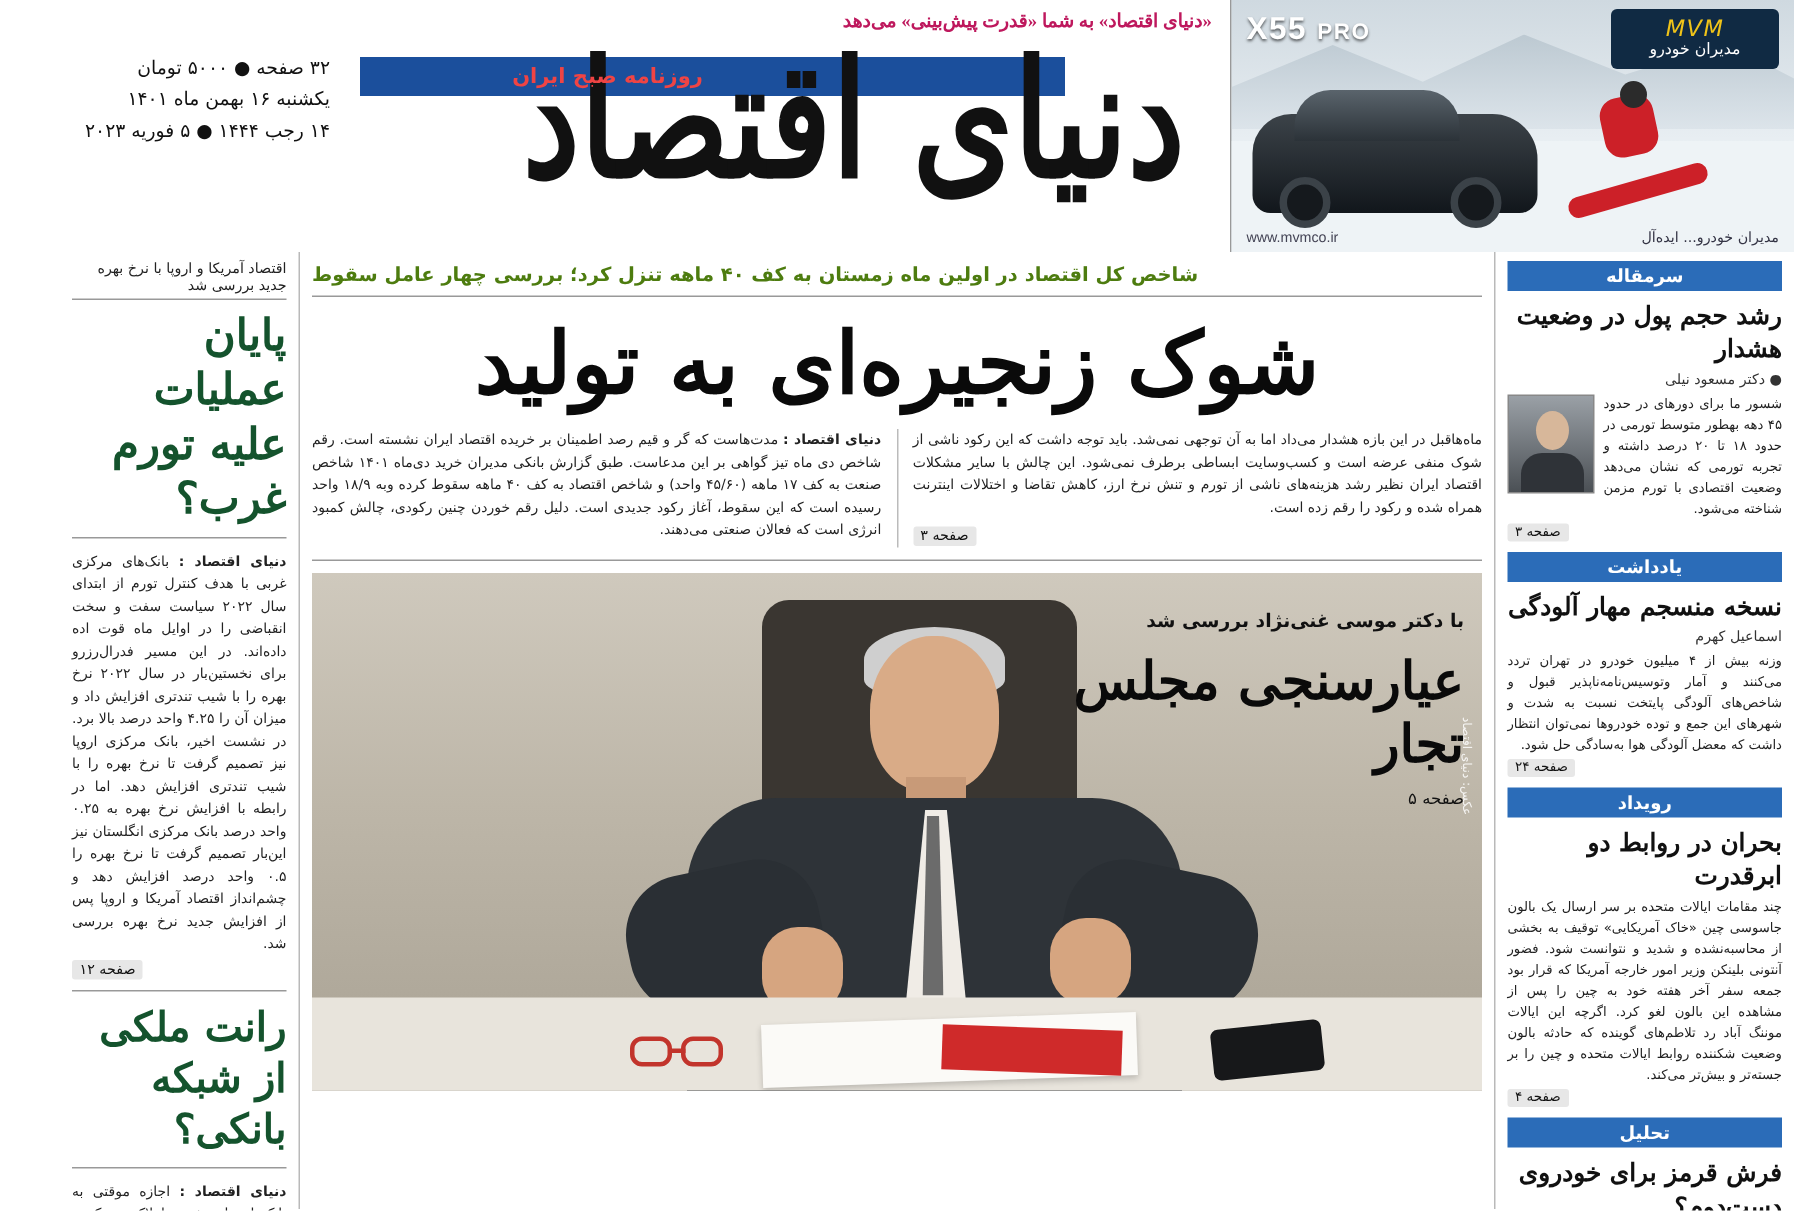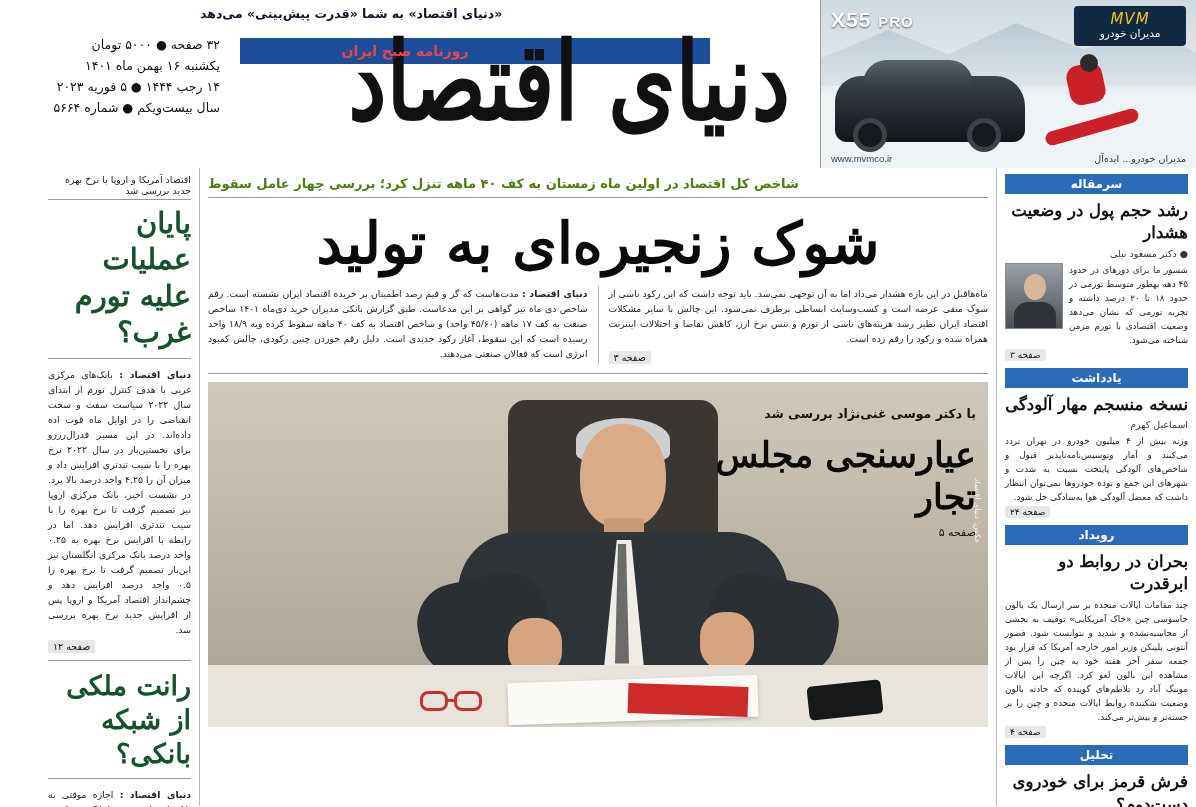--- a/index.html
+++ b/index.html
@@ -14,22 +14,22 @@
   }
   .page { position:relative; width:1196px; height:807px; }
 
   
   .topstrip { display:flex; flex-direction:row-reverse; width:1196px; height:168px; border-bottom:1px solid #b9b9b9; }
 
   
   .masthead { position:relative; width:820px; height:168px; background:#fff; }
   .mh-tagline {
     position:absolute; top:6px; right:12px; left:200px;
-    text-align:left; font-size:12.5px; color:#0f172a; font-weight:bold;
-    direction:rtl; white-space:nowrap;
+    text-align:right; font-size:12.5px; color:#be185d; font-weight:bold;
+    direction:rtl; white-space:nowrap;font-family:Liberation Serif, serif;
   }
   .mh-title {
     position:absolute; top:6px; right:30px; width:560px; height:150px;
     display:flex; align-items:center; justify-content:flex-start;
     font-family:"DejaVu Serif", serif;
     font-size:86px; font-weight:bold; letter-spacing:-2px;
     color:#111; direction:rtl; line-height:1;
     overflow:hidden;
   }
   .mh-title span { transform:scaleY(1.25); display:inline-block; }
@@ -159,21 +159,20 @@
       <div class="mh-tagline">«دنیای اقتصاد» به شما «قدرت پیش‌بینی» می‌دهد</div>
       <div class="mh-bluebar"></div>
       <div class="mh-bluebar-text">روزنامه صبح ایران</div>
       <div class="mh-title">
           <span>دنیای اقتصاد</span>
         </div>
       <div class="mh-info">
         <div>۳۲ صفحه ● ۵۰۰۰ تومان</div>
         <div>یکشنبه ۱۶ بهمن ماه ۱۴۰۱</div>
         <div>۱۴ رجب ۱۴۴۴ ● ۵ فوریه ۲۰۲۳</div>
-        <div>سال بیست‌ویکم ● شماره ۵۶۶۴</div>
       </div>
     </div>
 
     <div class="ad">
       <div class="ad-sky"></div>
       <div class="ad-mountain"></div>
       <div class="ad-snow"></div>
       <div class="ad-car">
         <div class="ad-wheel w1"></div>
         <div class="ad-wheel w2"></div>

